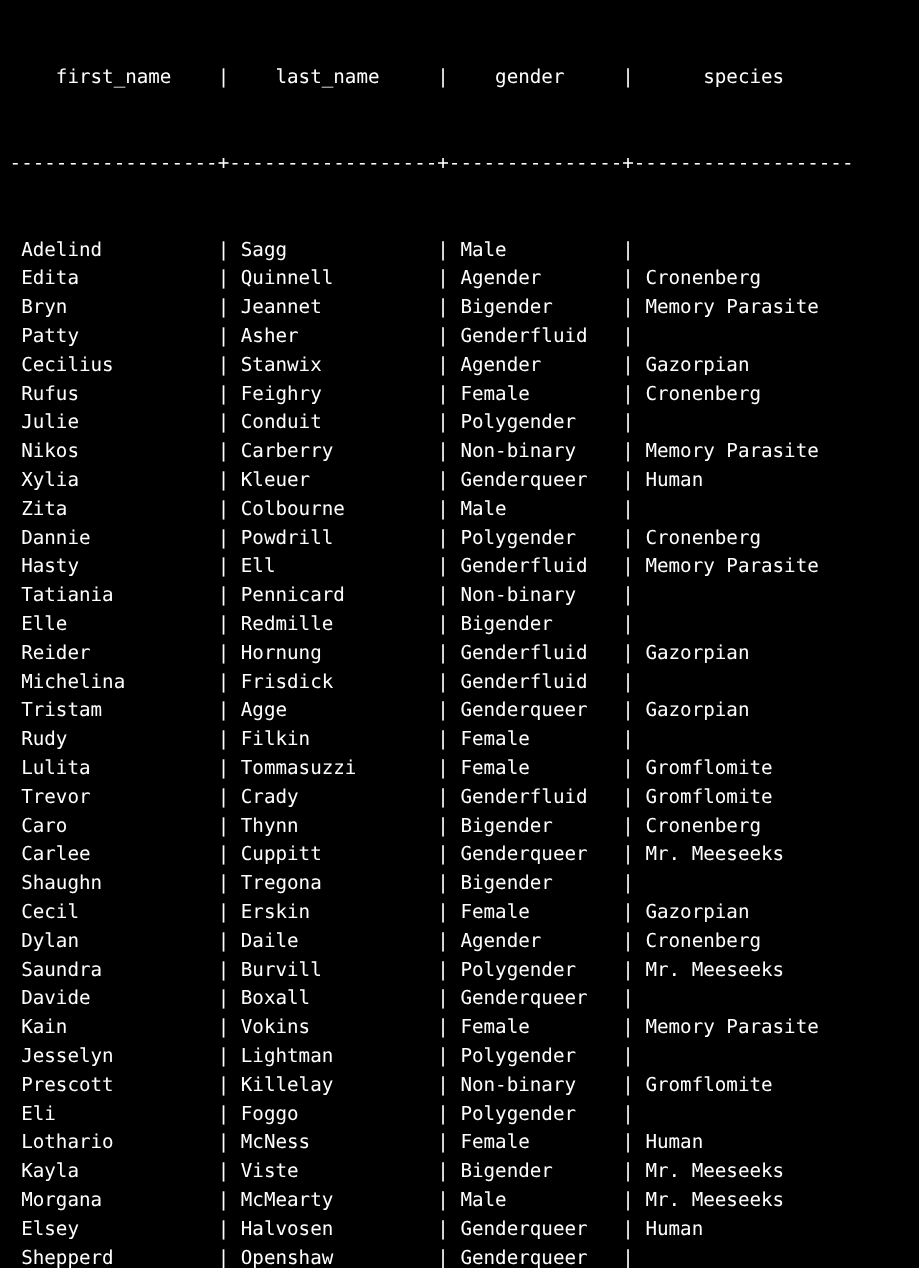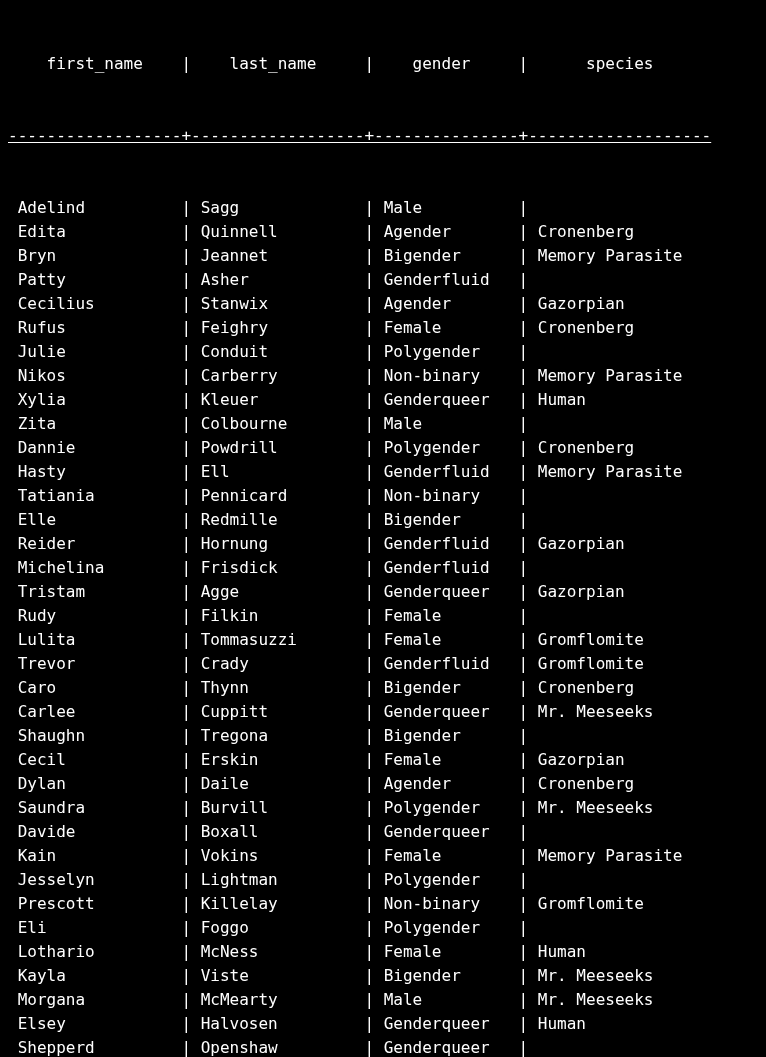--- a/index.html
+++ b/index.html
@@ -13,21 +13,20 @@
     width: 766px;
     height: 1057px;
     overflow: hidden;
   }
   .terminal {
     padding: 4px 8px;
     white-space: pre;
   }
   .header-row, .data-row {
     display: block;
-    text-decoration: underline;
   }
   .col {
     display: inline-block;
     vertical-align: top;
   }
   .sep {
     display: inline-block;
   }
 </style>
 </head>

